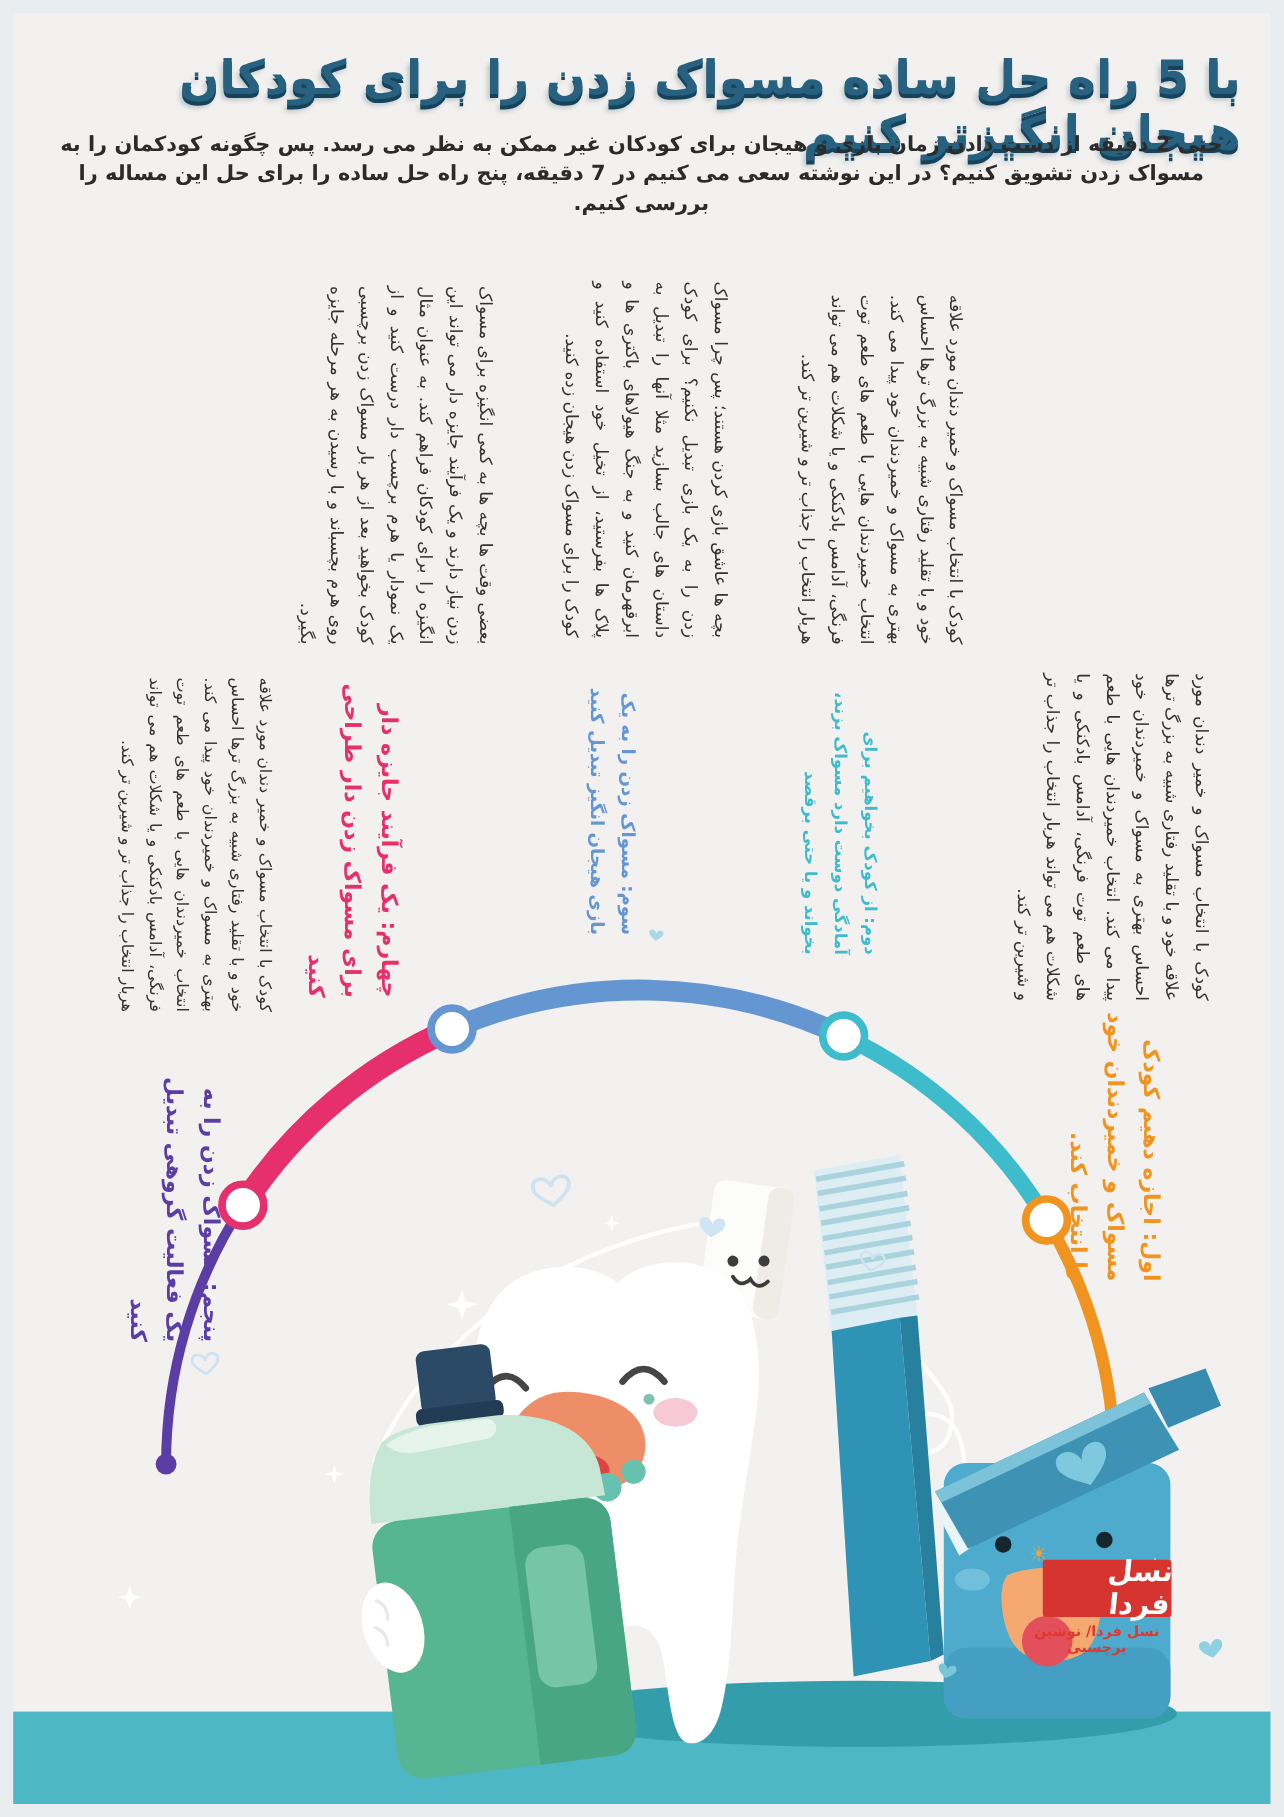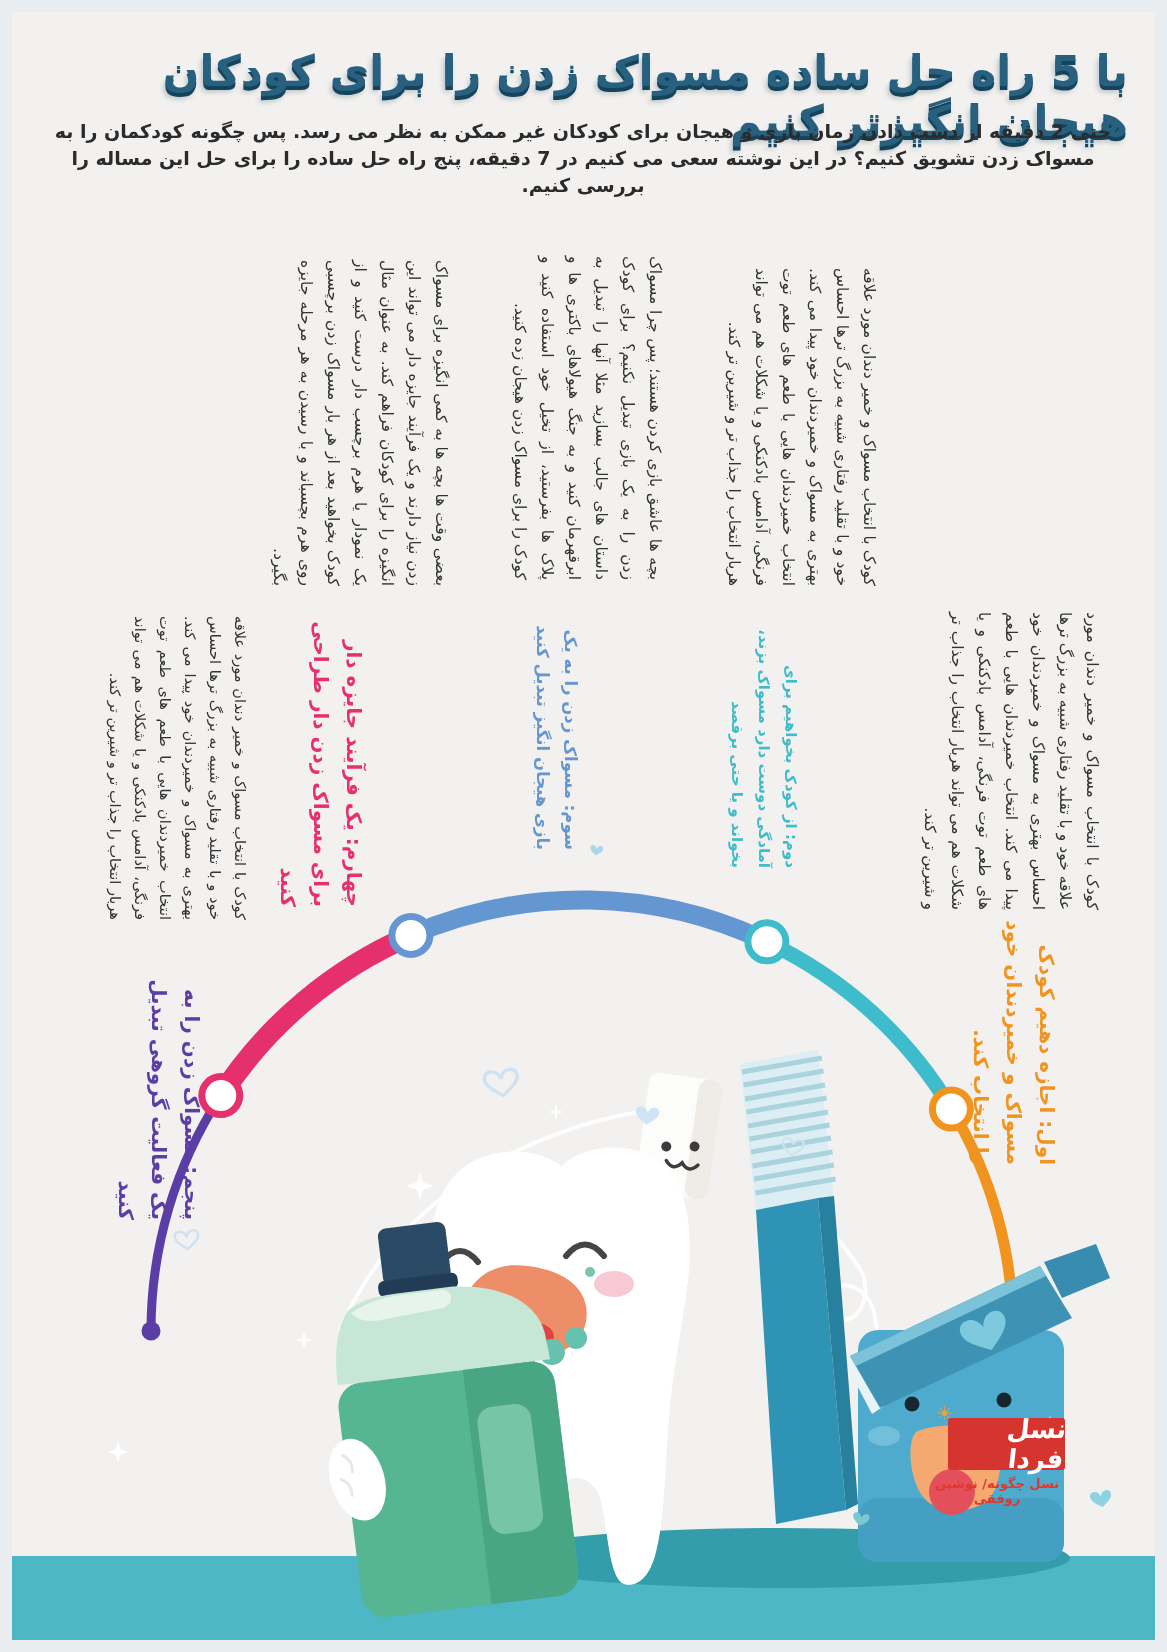--- a/index.html
+++ b/index.html
@@ -179,14 +179,14 @@
     <use href="#spark" fill="#ffffff" opacity="0.9" transform="translate(304 1340) scale(0.8)"></use>
     <use href="#spark" fill="#ffffff" opacity="0.95" transform="translate(118 1452) scale(1.0)"></use>
     <use href="#spark" fill="#ffffff" opacity="0.9" transform="translate(1050 1424) scale(0.75)"></use>
     <use href="#spark" fill="#ffffff" opacity="0.9" transform="translate(556 1112) scale(0.7)"></use>
   </svg>
 
   <div class="sun">☀</div>
   <div class="logo-box" style="background-color: rgb(214, 52, 47);">
     <span class="logo-text">نسل فردا</span>
   </div>
-  <div class="credit" style="color: rgb(224, 55, 46);">نسل چگونه/ نوشین روفقی</div>
+  <div class="credit" style="color: rgb(224, 55, 46);">نسل فردا/ نوشین برچسبی</div>
 </div>
 
 </body></html>

